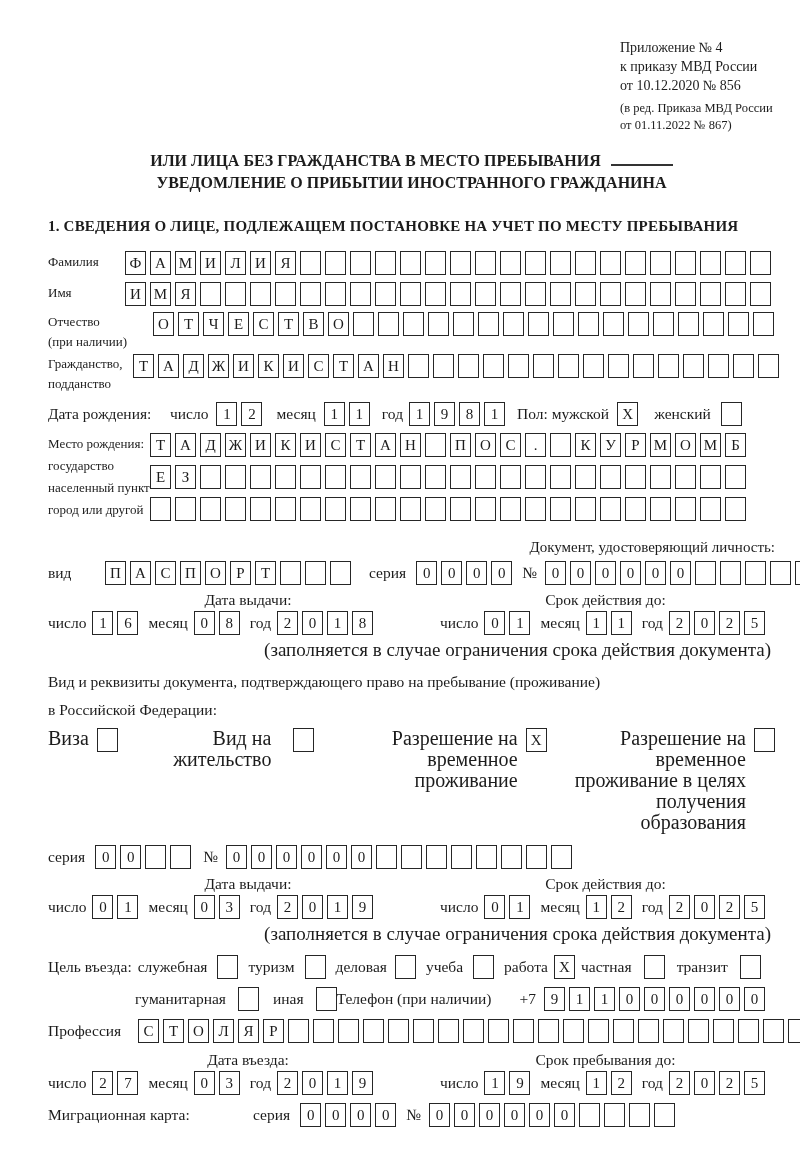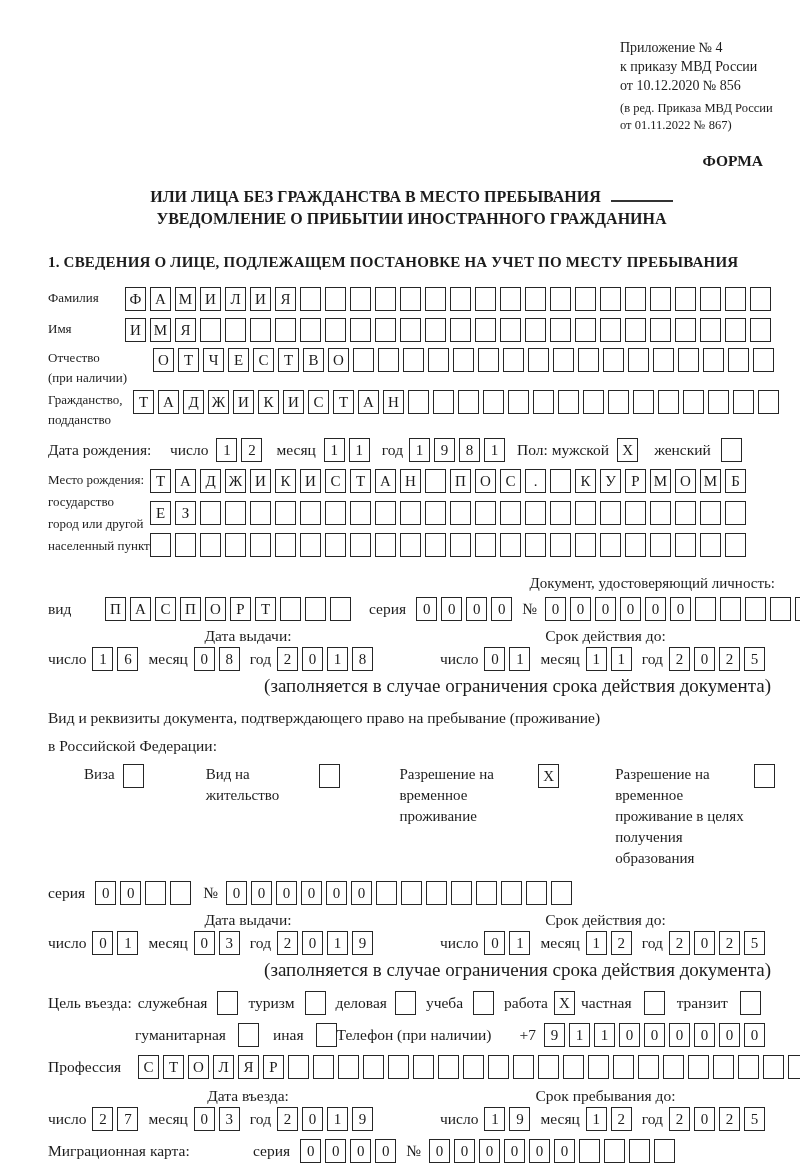--- a/index.html
+++ b/index.html
@@ -31,39 +31,38 @@
   .caps{display:flex;font-size:15.5px;}
   .cap1{width:400px;text-align:center;}
   .cap2{width:315px;text-align:center;}
   .dates{display:flex;align-items:center;}
   .dgrp{display:flex;align-items:center;}
   .dgrp .slbl{margin-right:6px;}
   .dgrp .cells{margin-right:10px;}
   .note{font-size:19px;text-align:right;margin-top:4px;margin-right:4px;}
   .opt{display:flex;align-items:flex-start;}
   .opt .cell{margin-left:8px;}
-  .optlines{font-size:15px;line-height:21px;text-align:left;margin-left:36px;}
+  .optlines{font-size:20px;line-height:21px;text-align:right;}
   .plain{font-size:15.5px;line-height:21px;}
 </style>
 </head>
 <body>
 
 <div class="page">
 
   <div class="hdr">
     <div>Приложение № 4</div>
     <div>к приказу МВД России</div>
     <div>от 10.12.2020 № 856</div>
     <div class="hdr-small">
       <div>(в ред. Приказа МВД России</div>
       <div>от 01.11.2022 № 867)</div>
     </div>
   </div>
 
-  <div class="forma">ФОРМА</div>
 
   <div class="title">
     <div><span>ИЛИ ЛИЦА БЕЗ ГРАЖДАНСТВА В МЕСТО ПРЕБЫВАНИЯ</span><span class="uline"></span></div>
     <div>УВЕДОМЛЕНИЕ О ПРИБЫТИИ ИНОСТРАННОГО ГРАЖДАНИНА</div>
   </div>
 
   <div class="sect">1. СВЕДЕНИЯ О ЛИЦЕ, ПОДЛЕЖАЩЕМ ПОСТАНОВКЕ НА УЧЕТ ПО МЕСТУ ПРЕБЫВАНИЯ</div>
 
   <div class="frow" style="margin-top:16px">
     <div class="lbl" style="width:77px">Фамилия</div>
@@ -220,22 +219,22 @@
     <span class="slbl" style="margin:0 8px 0 12px">Пол: мужской</span>
     <span class="cell">X</span>
     <span class="slbl" style="margin:0 10px 0 16px">женский</span>
     <span class="cell"></span>
   </div>
 
   <div class="frow" style="margin-top:7px">
     <div class="lbl" style="width:102px;line-height:22px">
       <div>Место рождения:</div>
       <div>государство</div>
+      <div>населенный пункт</div>
       <div>город или другой</div>
-      <div>населенный пункт</div>
     </div>
     <div>
       <div class="cells">
           <span class="cell">Т</span>
           <span class="cell">А</span>
           <span class="cell">Д</span>
           <span class="cell">Ж</span>
           <span class="cell">И</span>
           <span class="cell">К</span>
           <span class="cell">И</span>

